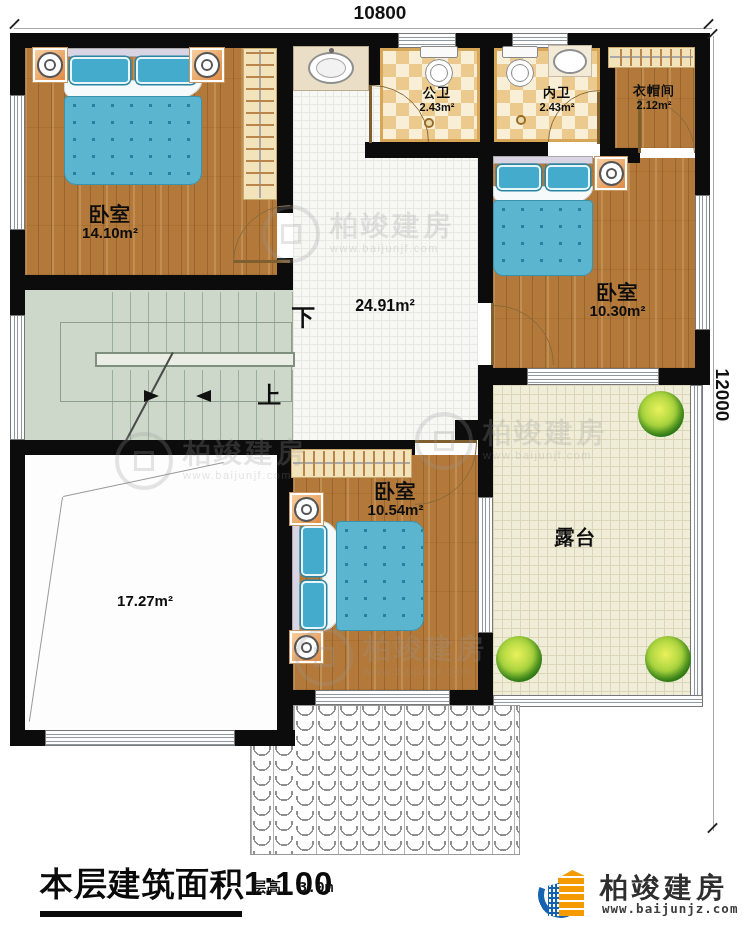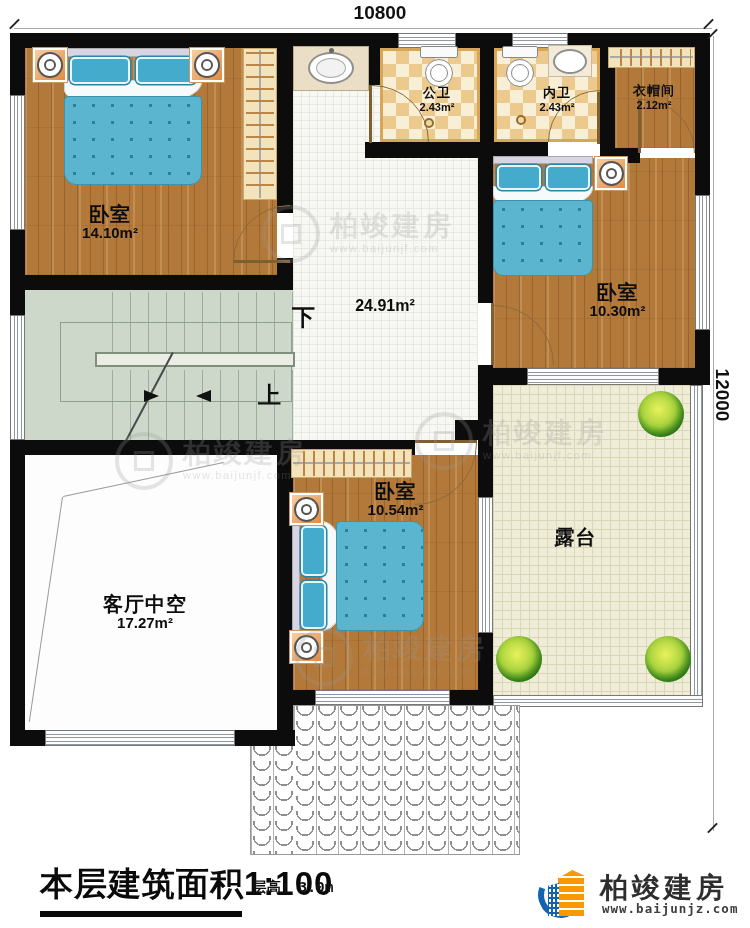--- a/index.html
+++ b/index.html
@@ -289,21 +289,20 @@
 </div>
 <div class="rlabel" style="left:560px;top:281px;width:115px">
   <span class="nm">卧室</span>
   <span class="ar">10.30m²</span>
 </div>
 <div class="rlabel" style="left:338px;top:480px;width:115px">
   <span class="nm">卧室</span>
   <span class="ar">10.54m²</span>
 </div>
 <div class="rlabel" style="left:80px;top:593px;width:130px">
-  <span class="nm">客厅中空</span>
   <span class="ar">17.27m²</span>
 </div>
 <div class="rlabel" style="left:528px;top:526px;width:95px">
   <span class="nm">露台</span>
 </div>
 
 <div class="dimlabel" style="left:335px;top:2px;width:90px">10800</div>
 <div class="dimline" style="left:14px;top:28px;width:698px;height:1px"></div>
 <div class="tick" style="left:8px;top:23px"></div>
 <div class="tick" style="left:702px;top:23px"></div>

